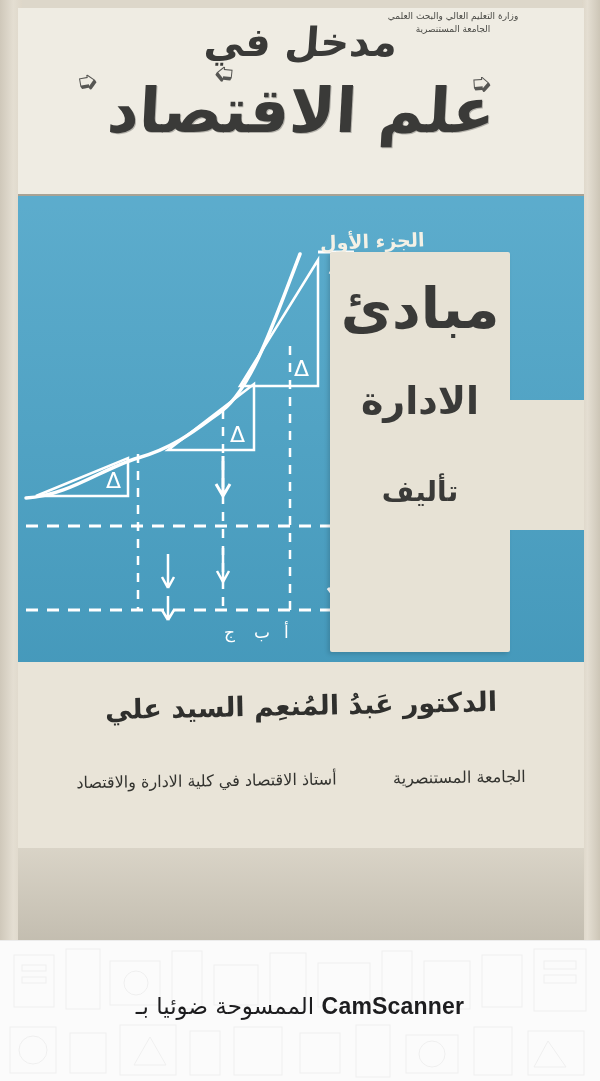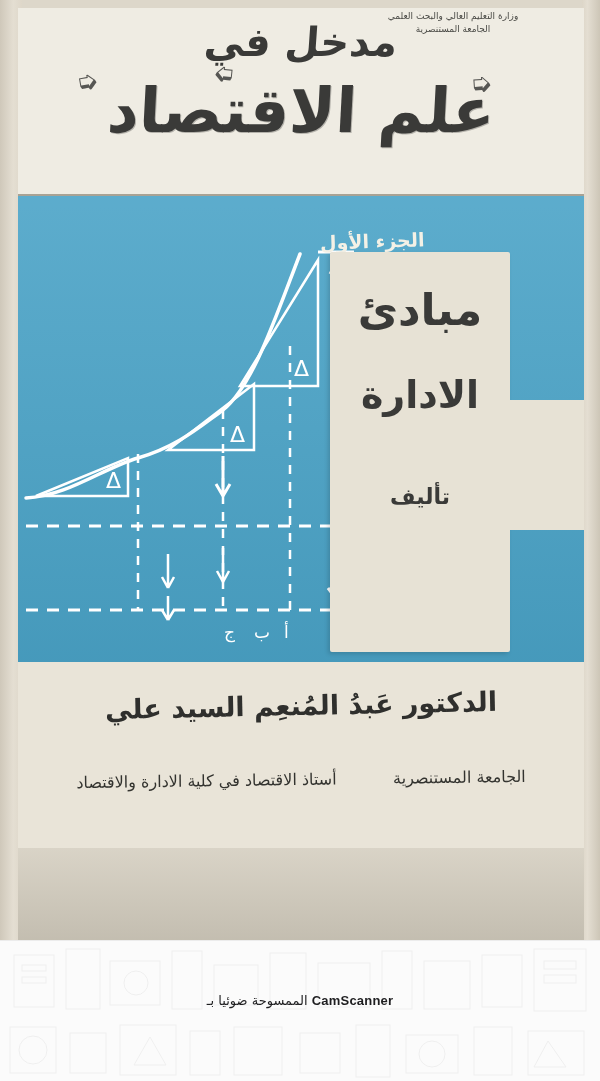--- a/index.html
+++ b/index.html
@@ -191,24 +191,24 @@
   }
   .subtitle-lines {
     position: absolute;
     inset: 0;
     direction: rtl;
     text-align: center;
     color: #3a3a38;
     font-family: "DejaVu Sans", sans-serif;
     font-weight: bold;
   }
-  .subtitle-lines .s1 { font-size: 44px; margin-top: 32px; letter-spacing: 2px; }
+  .subtitle-lines .s1 { font-size: 56px; margin-top: 24px; letter-spacing: 2px; }
   .subtitle-lines .s2 { font-size: 38px; margin-top: 38px; letter-spacing: 1px; }
   .subtitle-lines .s3 { font-size: 40px; margin-top: 32px; letter-spacing: 2px; }
-  .subtitle-lines .s4 { font-size: 22px; margin-top: 67px; }
+  .subtitle-lines .s4 { font-size: 28px; margin-top: 52px; }
 
   
   .diagram {
     position: absolute;
     left: 0;
     top: 0;
     width: 566px;
     height: 466px;
     pointer-events: none;
   }
@@ -260,21 +260,21 @@
     opacity: 0.5;
   }
   .footer-text {
     position: absolute;
     left: 0;
     top: 52px;
     width: 600px;
     text-align: center;
     direction: rtl;
     font-family: "DejaVu Sans", sans-serif;
-    font-size: 13px;
+    font-size: 23px;
     color: #1d1d1f;
   }
   .footer-text .brand {
     font-family: "Liberation Sans", sans-serif;
     font-weight: bold;
     letter-spacing: 0.2px;
   }
 </style>
 </head>
 <body>

